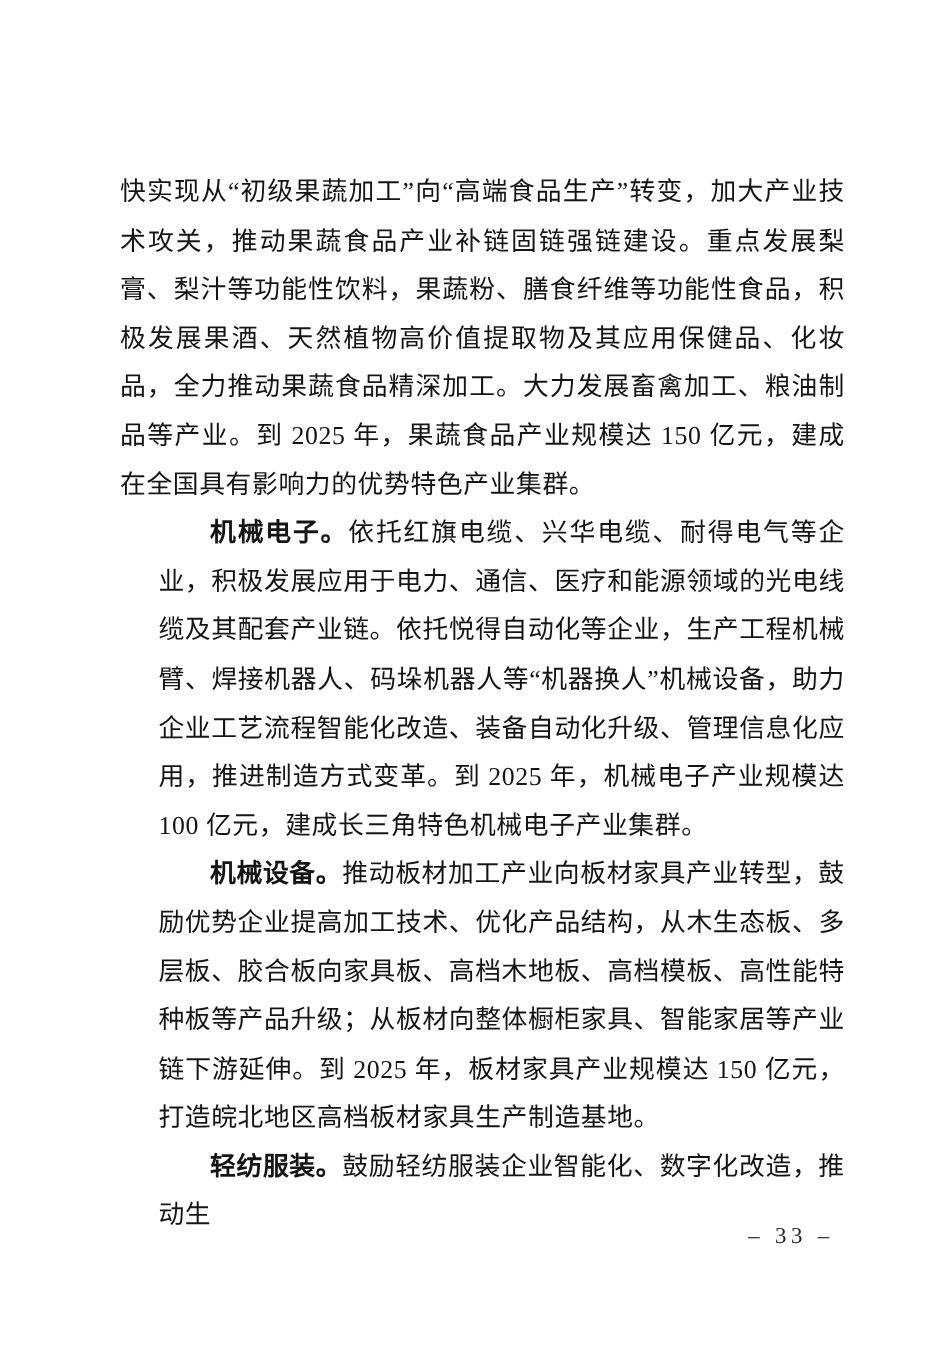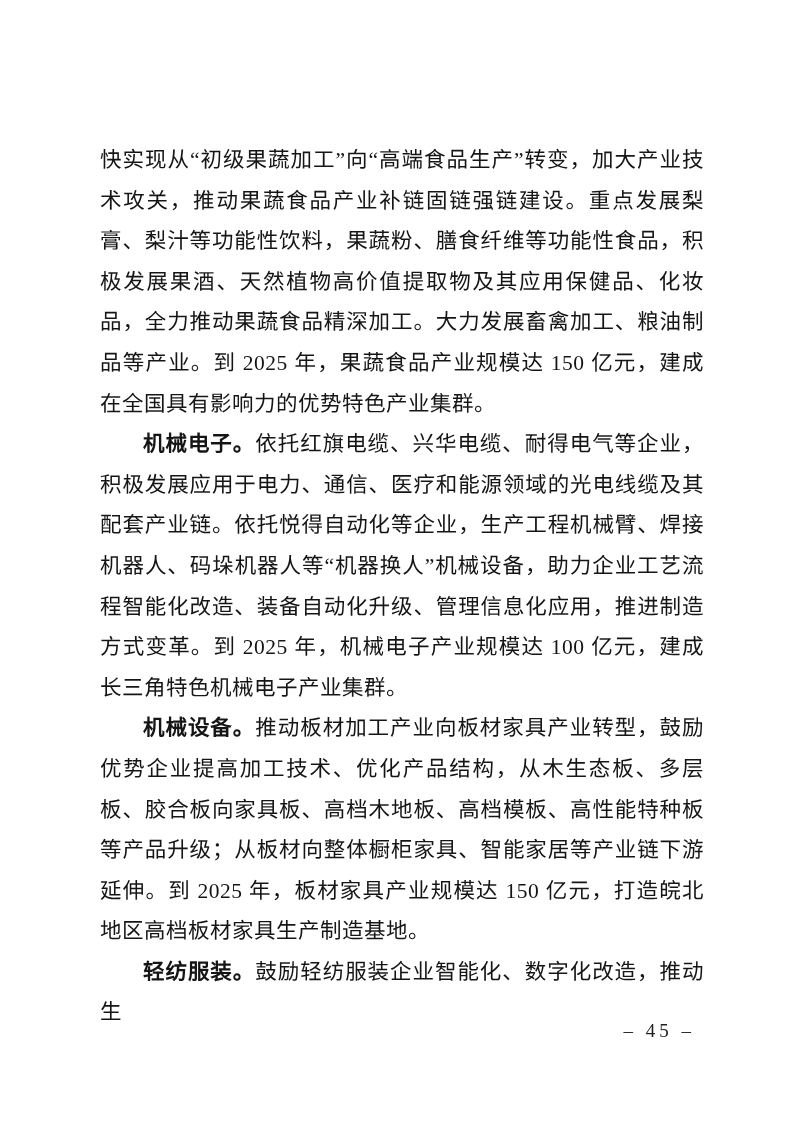--- a/index.html
+++ b/index.html
@@ -25,20 +25,21 @@
     color: #151515;
     text-align: justify;
     letter-spacing: 0.5px;
   }
   .para {
     margin: 0;
     padding: 0;
   }
   .para.indent {
     text-indent: 2em;
+    margin-left: 32px;
   }
   .lead {
     font-family: "Liberation Sans", "DejaVu Sans", sans-serif;
     font-weight: 700;
   }
   .footer {
     position: absolute;
     top: 1020px;
     right: 98px;
     font-family: "Liberation Serif", "DejaVu Serif", serif;
@@ -56,14 +57,14 @@
     <p class="para"><b class="lead"></b><span>快实现从“初级果蔬加工”向“高端食品生产”转变，加大产业技术攻关，推动果蔬食品产业补链固链强链建设。重点发展梨膏、梨汁等功能性饮料，果蔬粉、膳食纤维等功能性食品，积极发展果酒、天然植物高价值提取物及其应用保健品、化妆品，全力推动果蔬食品精深加工。大力发展畜禽加工、粮油制品等产业。到 2025 年，果蔬食品产业规模达 150 亿元，建成在全国具有影响力的优势特色产业集群。</span></p>
 
     <p class="para indent"><b class="lead">机械电子。</b><span>依托红旗电缆、兴华电缆、耐得电气等企业，积极发展应用于电力、通信、医疗和能源领域的光电线缆及其配套产业链。依托悦得自动化等企业，生产工程机械臂、焊接机器人、码垛机器人等“机器换人”机械设备，助力企业工艺流程智能化改造、装备自动化升级、管理信息化应用，推进制造方式变革。到 2025 年，机械电子产业规模达 100 亿元，建成长三角特色机械电子产业集群。</span></p>
 
     <p class="para indent"><b class="lead">机械设备。</b><span>推动板材加工产业向板材家具产业转型，鼓励优势企业提高加工技术、优化产品结构，从木生态板、多层板、胶合板向家具板、高档木地板、高档模板、高性能特种板等产品升级；从板材向整体橱柜家具、智能家居等产业链下游延伸。到 2025 年，板材家具产业规模达 150 亿元，打造皖北地区高档板材家具生产制造基地。</span></p>
 
     <p class="para indent"><b class="lead">轻纺服装。</b><span>鼓励轻纺服装企业智能化、数字化改造，推动生</span></p>
 
   </div>
 
-  <div class="footer">– 45 –</div>
+  <div class="footer">– 33 –</div>
 </div>
 
 </body></html>

